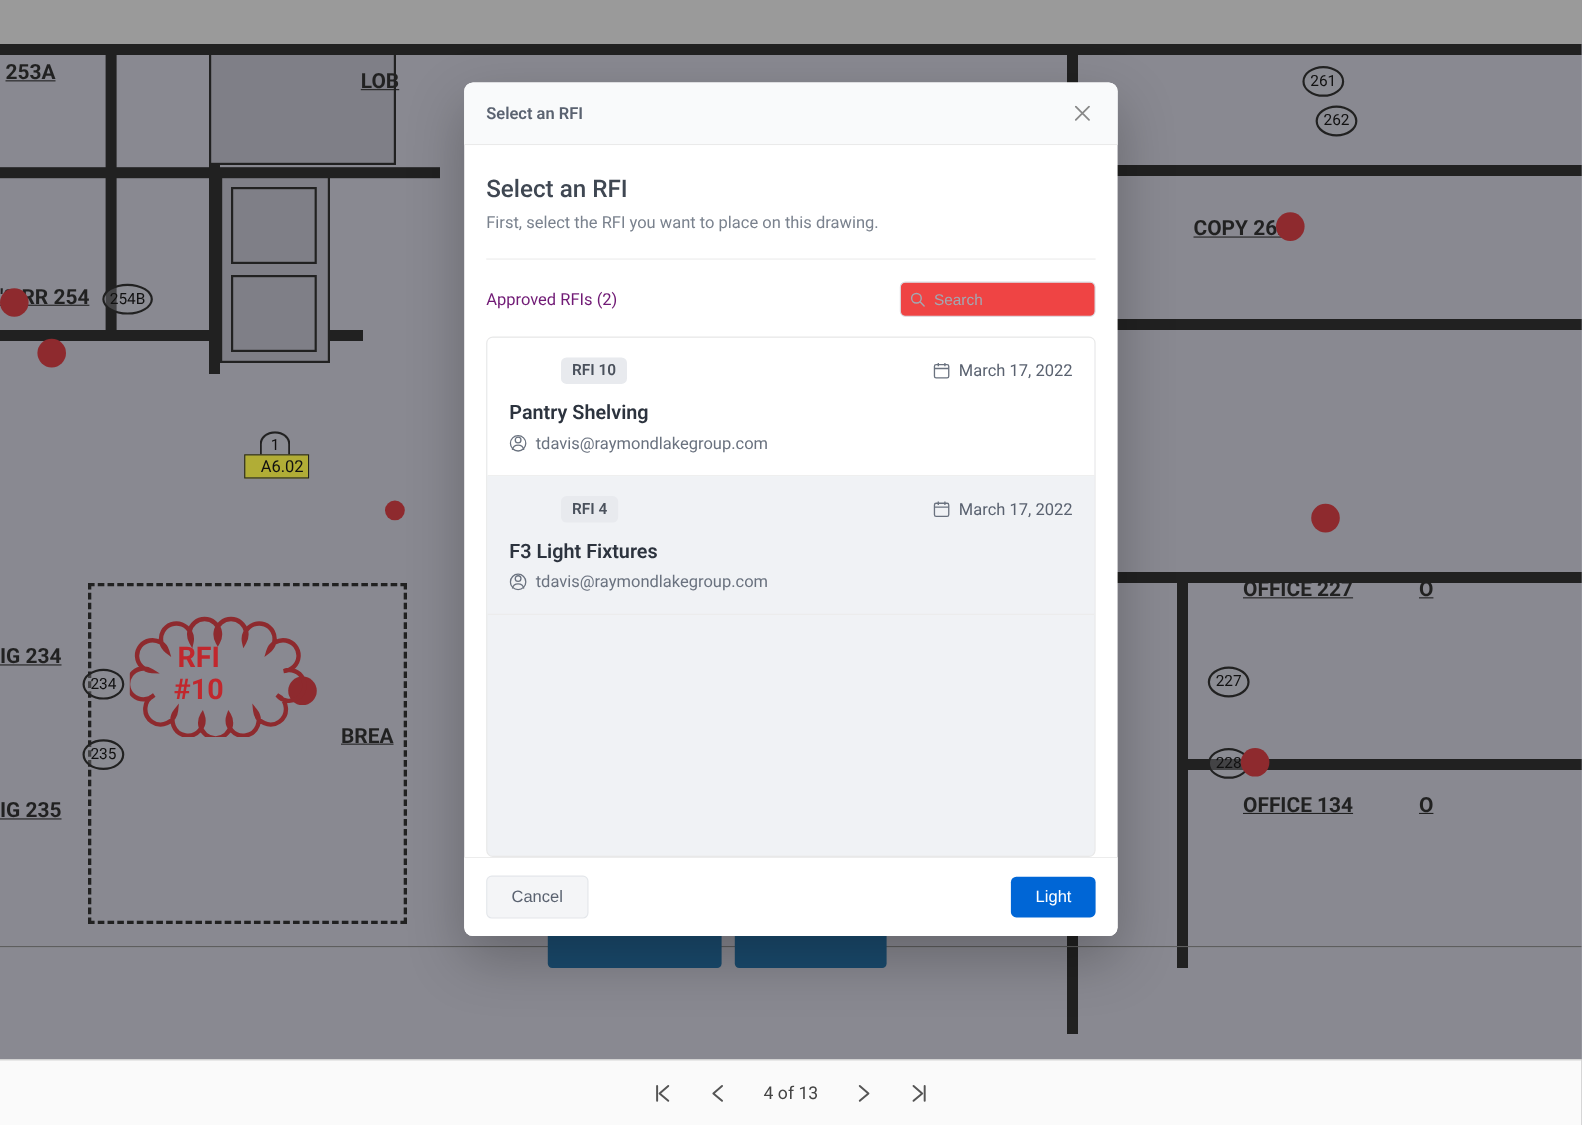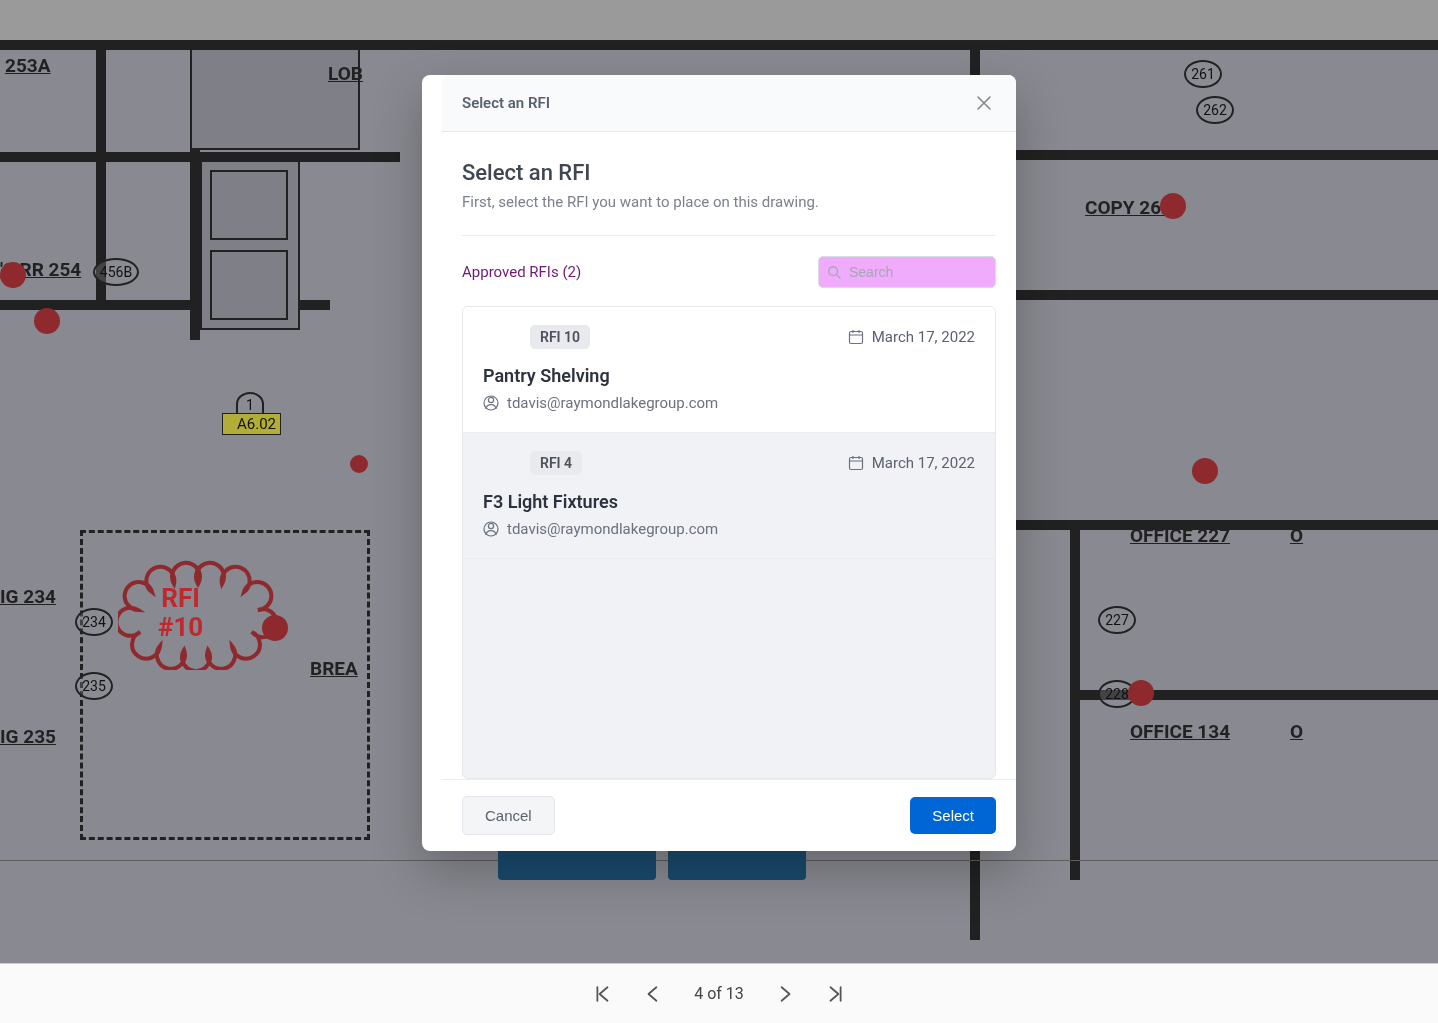--- a/index.html
+++ b/index.html
@@ -103,21 +103,20 @@
       position: absolute;
       left: 50%; top: 75px;
       transform: translateX(-50%);
       width: 594px;
       height: 776px;
       background: #fff;
       border-radius: 8px;
       box-shadow: 0 20px 50px rgba(0,0,0,0.25);
       display: flex;
       flex-direction: column;
-      padding-left: 20px;
     }
     .modal-header {
       padding: 16px 20px;
       border-bottom: 1px solid #e8e8e8;
       background: #f9fafb;
       border-radius: 8px 8px 0 0;
       display: flex;
       justify-content: space-between;
       align-items: center;
     }
@@ -151,21 +150,21 @@
       position: relative;
       width: 178px;
     }
     .search-input {
       width: 100%;
       padding: 7px 10px 7px 30px;
       border: 1px solid #dadde3;
       border-radius: 5px;
       font-size: 14px;
       color: #333;
-      background: #f0abfc;
+      background: #ef4444;
     }
     .search-input::placeholder { color: #a2a8b2; }
     .search-icon {
       position: absolute; left: 9px; top: 50%; transform: translateY(-50%);
       color: #a2a8b2; width: 14px; height: 14px;
     }
     .rfi-list {
       border: 1px solid #e8e8e8;
       border-radius: 6px;
       flex: 1;
@@ -268,21 +267,21 @@
   <div class="room-label" style="top:685px;left:0;">IG  235</div>
   <div class="room-label" style="top:617px;left:310px;">BREA</div>
   <div class="room-label" style="top:156px;left:1085px;">COPY  262</div>
   <div class="room-label" style="top:228px;left:950px;">IR  259</div>
   <div class="room-label" style="top:484px;left:1130px;">OFFICE  227</div>
   <div class="room-label" style="top:680px;left:1130px;">OFFICE  134</div>
   <div class="room-label" style="top:484px;left:1290px;">O</div>
   <div class="room-label" style="top:680px;left:1290px;">O</div>
   <div class="up-label" style="top:190px;left:980px;">UP</div>
 
-  <div class="circle-label" style="top:218px;left:93px;width:46px;">456B</div>
+  <div class="circle-label" style="top:218px;left:93px;width:46px;">254B</div>
   <div class="circle-label" style="top:568px;left:75px;">234</div>
   <div class="circle-label" style="top:632px;left:75px;text-align:center;">235</div>
   <div class="circle-label" style="top:20px;left:1184px;">261</div>
   <div class="circle-label" style="top:56px;left:1196px;">262</div>
   <div class="circle-label" style="top:566px;left:953px;">229</div>
   <div class="circle-label" style="top:630px;left:953px;">230</div>
   <div class="circle-label" style="top:566px;left:1098px;">227</div>
   <div class="circle-label" style="top:640px;left:1098px;">228</div>
   <div class="circle-label" style="top:352px;left:236px;width:28px;height:24px;border-radius:50% 50% 0 0;border-bottom:none;">1</div>
   <div class="yellow-tag" style="top:373px;left:222px;padding-left:14px;">A6.02</div>
@@ -379,21 +378,21 @@
               <path d="M2.8 14 a5.3 5.3 0 0 1 10.4 0" fill="none" stroke="#6a727f" stroke-width="1.2"></path>
               <circle cx="8" cy="8" r="7" fill="none" stroke="#6a727f" stroke-width="1.2"></circle>
             </svg>
           <span>tdavis@raymondlakegroup.com</span>
         </div>
       </div>
     </div>
   </div>
   <div class="modal-footer">
     <button class="btn btn-cancel">Cancel</button>
-    <button class="btn btn-primary">Select</button>
+    <button class="btn btn-primary">Light</button>
   </div>
 </div>
 
 <div class="bottombar">
   <svg class="nav-icon" viewBox="0 0 16 16">
       <path d="M3 2 v12 M12 2 L5 8 L12 14" fill="none" stroke="#555" stroke-width="1.6" stroke-linecap="round" stroke-linejoin="round"></path>
     </svg>
   <svg class="nav-icon" viewBox="0 0 16 16">
       <path d="M11 2 L4 8 L11 14" fill="none" stroke="#555" stroke-width="1.6" stroke-linecap="round" stroke-linejoin="round"></path>
     </svg>

